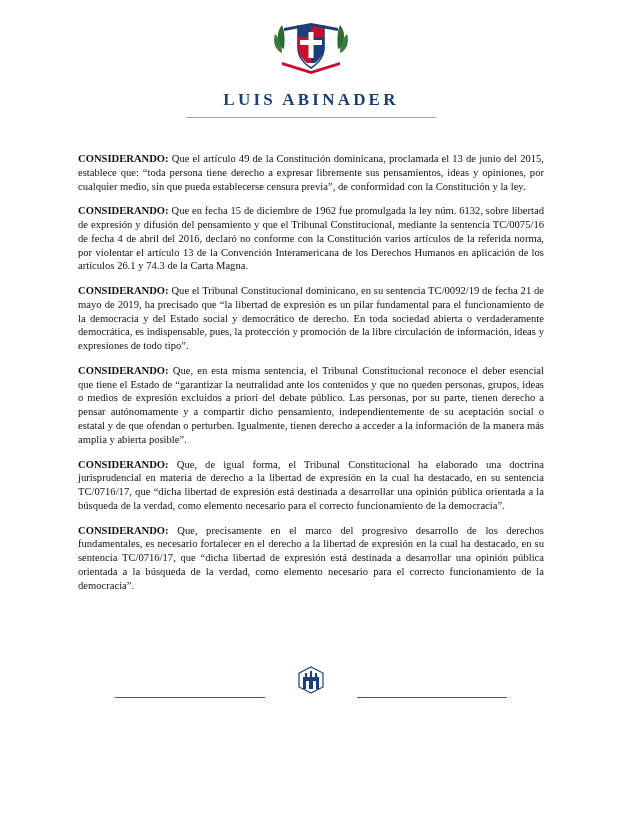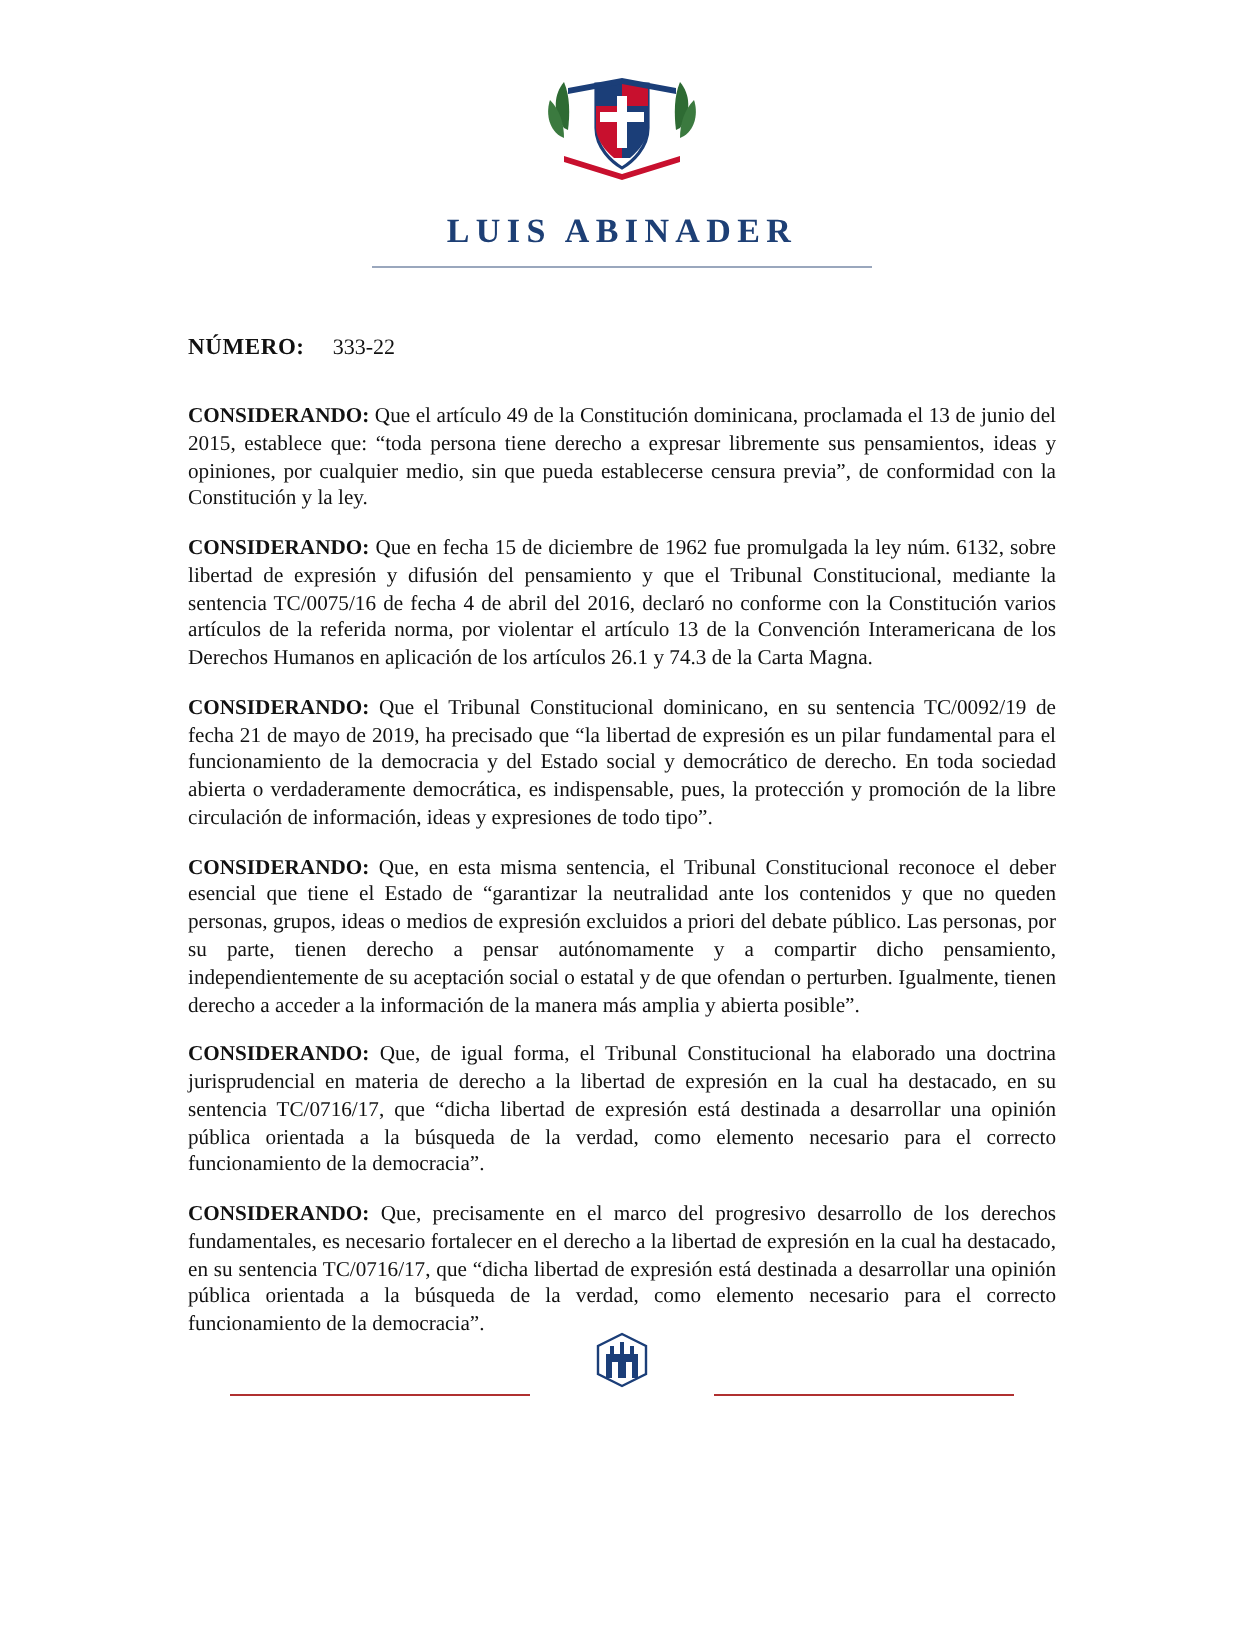--- a/index.html
+++ b/index.html
@@ -12,21 +12,21 @@
     background: #ffffff;
     font-family: "Liberation Serif", serif;
     color: #111111;
     overflow: hidden;
   }
   .page {
     position: relative;
     width: 622px;
     height: 716px;
     box-sizing: border-box;
-    padding: 16px;
+    padding: 0;
   }
 
   
   .letterhead {
     text-align: center;
     padding-top: 18px;
   }
   .crest {
     width: 86px;
     height: 58px;
@@ -140,23 +140,20 @@
         <path d="M16 10 L43 5 L70 10 L70 13 L43 8 L16 13 Z" fill="#1b3e78"></path>
         <path d="M14 44 L43 53 L72 44 L72 47 L43 56 L14 47 Z" fill="#c8102e"></path>
       </svg>
     </div>
     <div class="lh-name">LUIS ABINADER</div>
     <div class="lh-rule"></div>
   </div>
 
   <div class="content">
 
-    <div class="numero-line">
-      <span class="numero-label">NÚMERO:</span><span class="numero-value">333-22</span>
-    </div>
 
     <div id="clauses">
         <p class="clause"><span class="lead">CONSIDERANDO:</span><span> Que el artículo 49 de la Constitución dominicana, proclamada el 13 de junio del 2015, establece que: “toda persona tiene derecho a expresar libremente sus pensamientos, ideas y opiniones, por cualquier medio, sin que pueda establecerse censura previa”, de conformidad con la Constitución y la ley.</span></p>
         <p class="clause"><span class="lead">CONSIDERANDO:</span><span> Que en fecha 15 de diciembre de 1962 fue promulgada la ley núm. 6132, sobre libertad de expresión y difusión del pensamiento y que el Tribunal Constitucional, mediante la sentencia TC/0075/16 de fecha 4 de abril del 2016, declaró no conforme con la Constitución varios artículos de la referida norma, por violentar el artículo 13 de la Convención Interamericana de los Derechos Humanos en aplicación de los artículos 26.1 y 74.3 de la Carta Magna.</span></p>
         <p class="clause"><span class="lead">CONSIDERANDO:</span><span> Que el Tribunal Constitucional dominicano, en su sentencia TC/0092/19 de fecha 21 de mayo de 2019, ha precisado que “la libertad de expresión es un pilar fundamental para el funcionamiento de la democracia y del Estado social y democrático de derecho. En toda sociedad abierta o verdaderamente democrática, es indispensable, pues, la protección y promoción de la libre circulación de información, ideas y expresiones de todo tipo”.</span></p>
         <p class="clause"><span class="lead">CONSIDERANDO:</span><span> Que, en esta misma sentencia, el Tribunal Constitucional reconoce el deber esencial que tiene el Estado de “garantizar la neutralidad ante los contenidos y que no queden personas, grupos, ideas o medios de expresión excluidos a priori del debate público. Las personas, por su parte, tienen derecho a pensar autónomamente y a compartir dicho pensamiento, independientemente de su aceptación social o estatal y de que ofendan o perturben. Igualmente, tienen derecho a acceder a la información de la manera más amplia y abierta posible”.</span></p>
         <p class="clause"><span class="lead">CONSIDERANDO:</span><span> Que, de igual forma, el Tribunal Constitucional ha elaborado una doctrina jurisprudencial en materia de derecho a la libertad de expresión en la cual ha destacado, en su sentencia TC/0716/17, que “dicha libertad de expresión está destinada a desarrollar una opinión pública orientada a la búsqueda de la verdad, como elemento necesario para el correcto funcionamiento de la democracia”.</span></p>
         <p class="clause"><span class="lead">CONSIDERANDO:</span><span> Que, precisamente en el marco del progresivo desarrollo de los derechos fundamentales, es necesario fortalecer en el derecho a la libertad de expresión en la cual ha destacado, en su sentencia TC/0716/17, que “dicha libertad de expresión está destinada a desarrollar una opinión pública orientada a la búsqueda de la verdad, como elemento necesario para el correcto funcionamiento de la democracia”.</span></p>
       </div>
 

